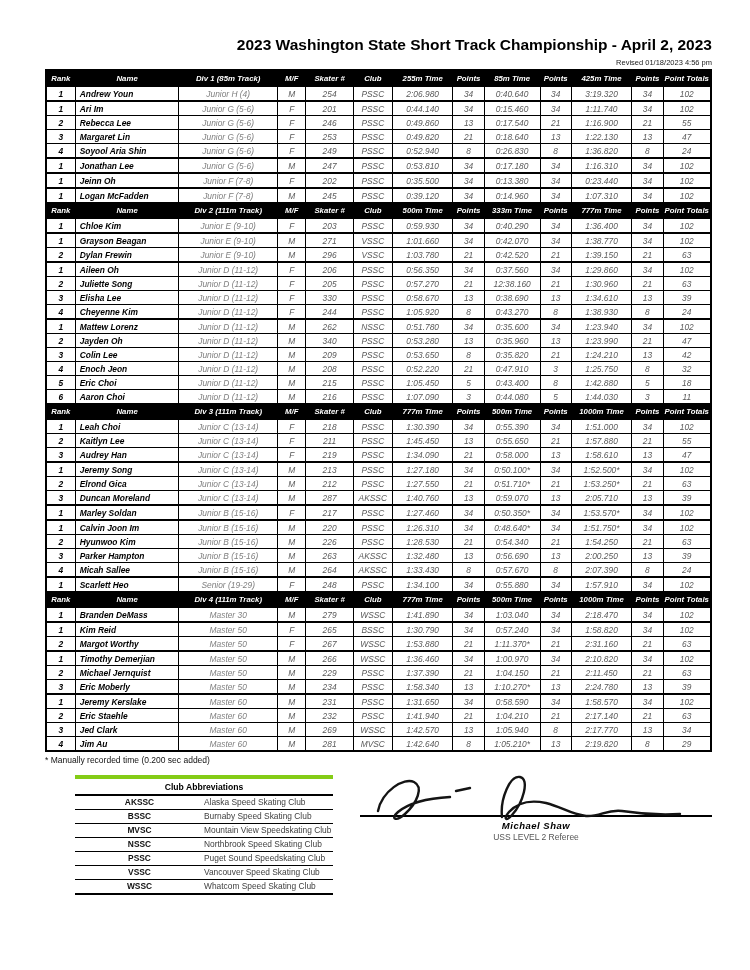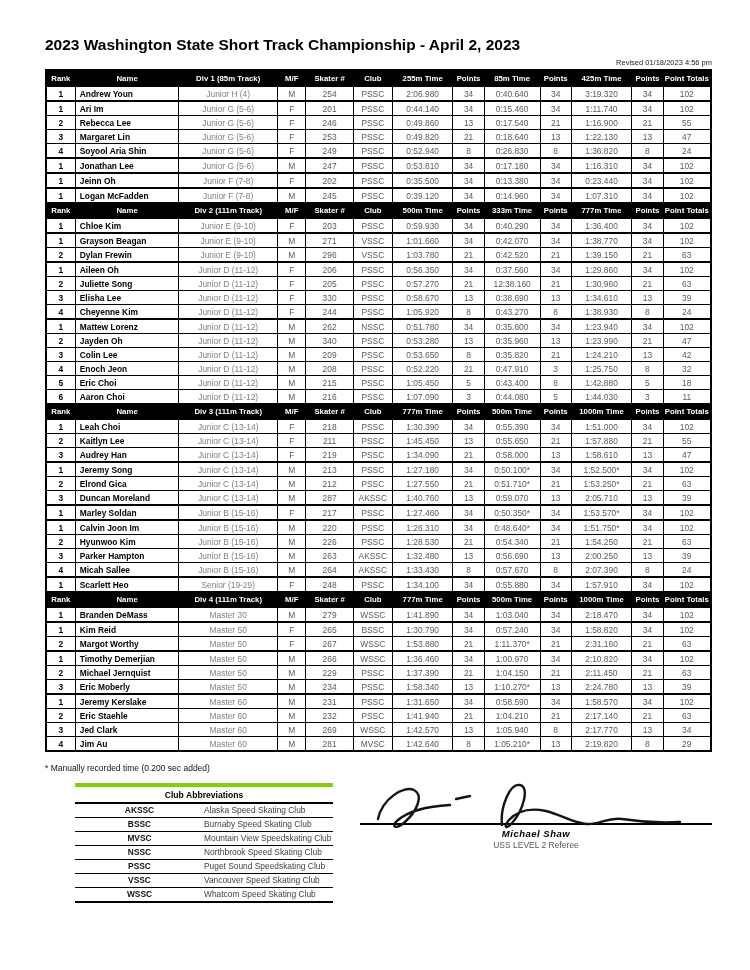--- a/index.html
+++ b/index.html
@@ -5,46 +5,47 @@
   html,body { margin:0; padding:0; }
   body {
     width:750px; height:970px; background:#ffffff;
     font-family:"Liberation Sans", sans-serif;
     color:#000;
     overflow:hidden;
   }
   .page { padding:26px 38px 0 45px; width:667px; }
 
   .title {
-    text-align:left; font-size:15.5px; font-weight:bold;
+    text-align:right; font-size:15.5px; font-weight:bold;
     margin:10px 0 2px 0; letter-spacing:0px; white-space:nowrap;
   }
   .revised {
     text-align:right; font-size:7.5px; color:#222; margin:4px 0 2px 0;
   }
 
   table.results {
     width:100%; border-collapse:collapse; table-layout:fixed;
     border:2px solid #000;
+    font-style:italic;
   }
   table.results tr.head th {
     background:#000; color:#fff; font-size:7.8px; font-weight:bold;
     padding:2.5px 0; white-space:nowrap; overflow:hidden; border:1px solid #000;
   }
   table.results td {
     border:1px solid #000; font-size:8.4px; color:#595959;
     text-align:center; padding:1.5px 1px; white-space:nowrap; overflow:hidden;
     height:10px; line-height:10px;
   }
   table.results tr.group-start td { border-top:2px solid #000; }
   table.results td.c0 { color:#000; font-weight:bold; }
   table.results td.c1 { color:#000; font-weight:bold; text-align:left; padding-left:4px; }
   table.results td.c2 { color:#808080; }
 
-  .footnote { font-size:8.5px; color:#111; margin:11px 0 10px 0; }
+  .footnote { font-size:8.5px; color:#111; margin:3px 0 10px 0; }
 
   .bottom { display:flex; align-items:flex-start; }
   .club-wrap { margin-left:30px; width:258px; }
   table.clubs {
     width:100%; border-collapse:collapse; table-layout:fixed;
     border-top:4px solid #84cc16; border-bottom:2px solid #000;
   }
   table.clubs th {
     font-size:8.6px; font-weight:bold; text-align:center;
     border-bottom:2px solid #000; padding:2.5px 0;

